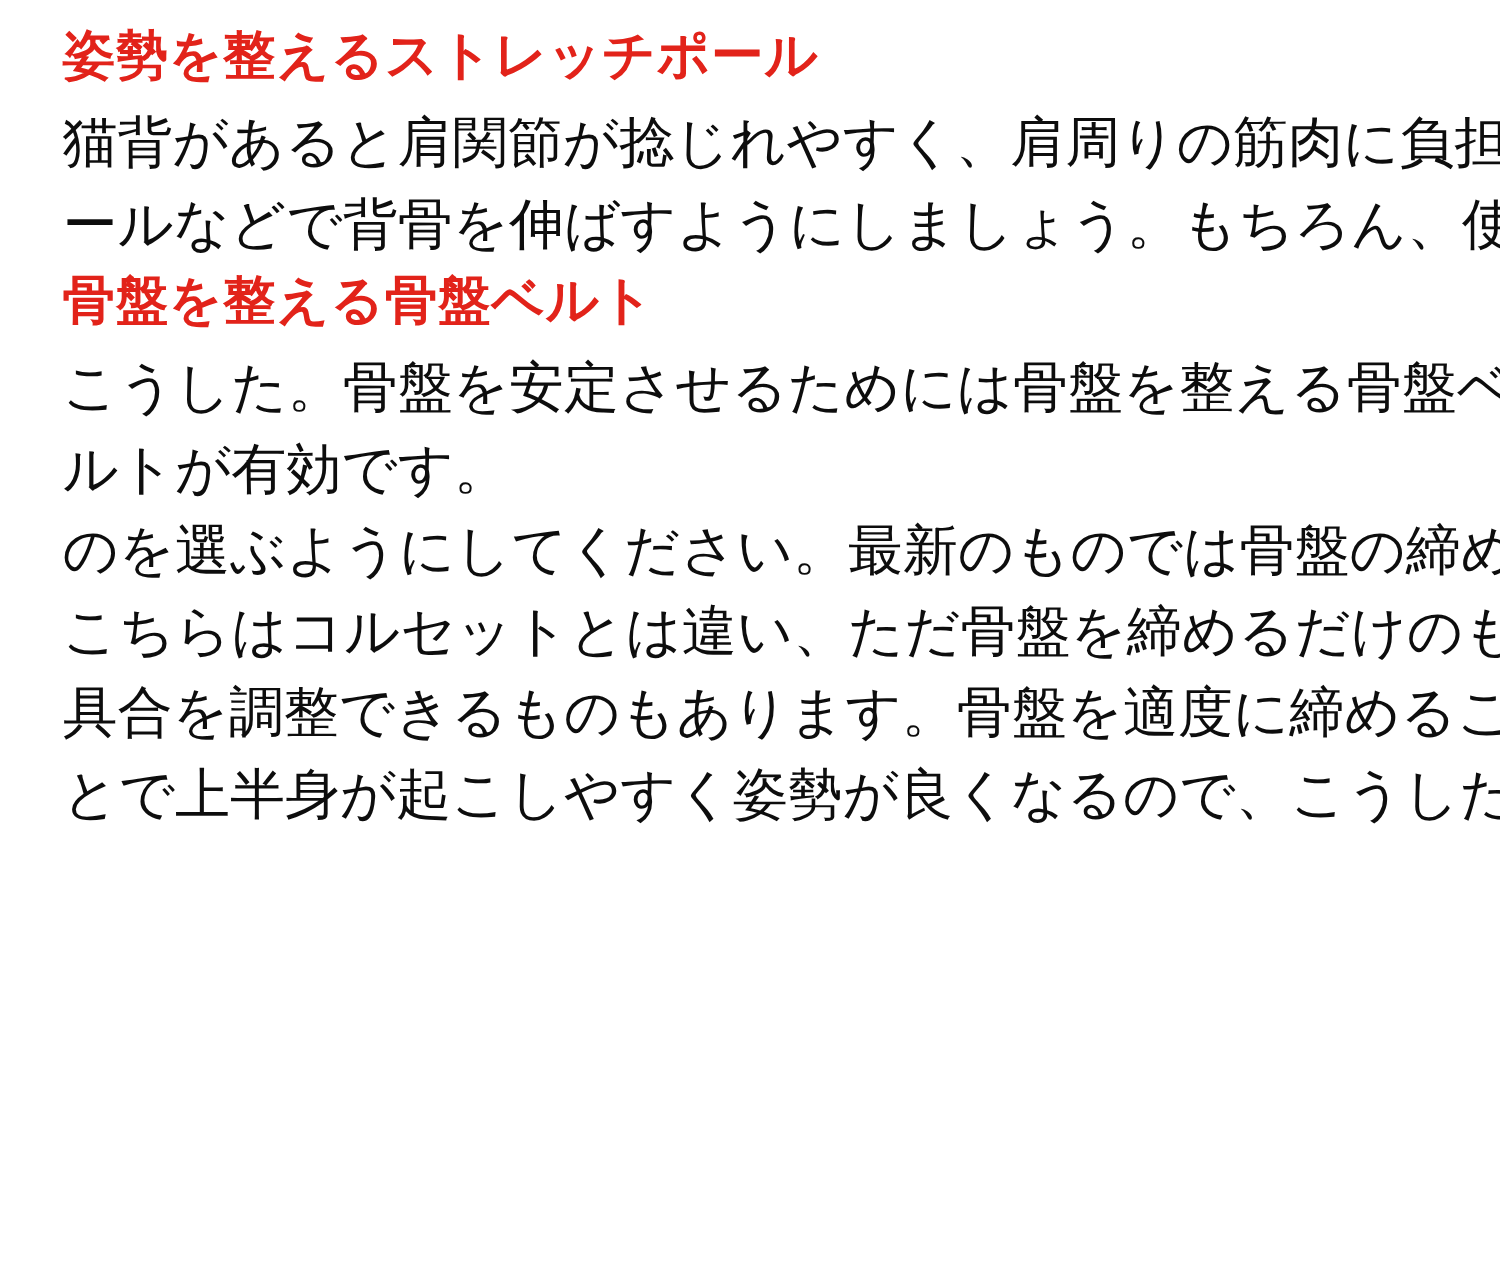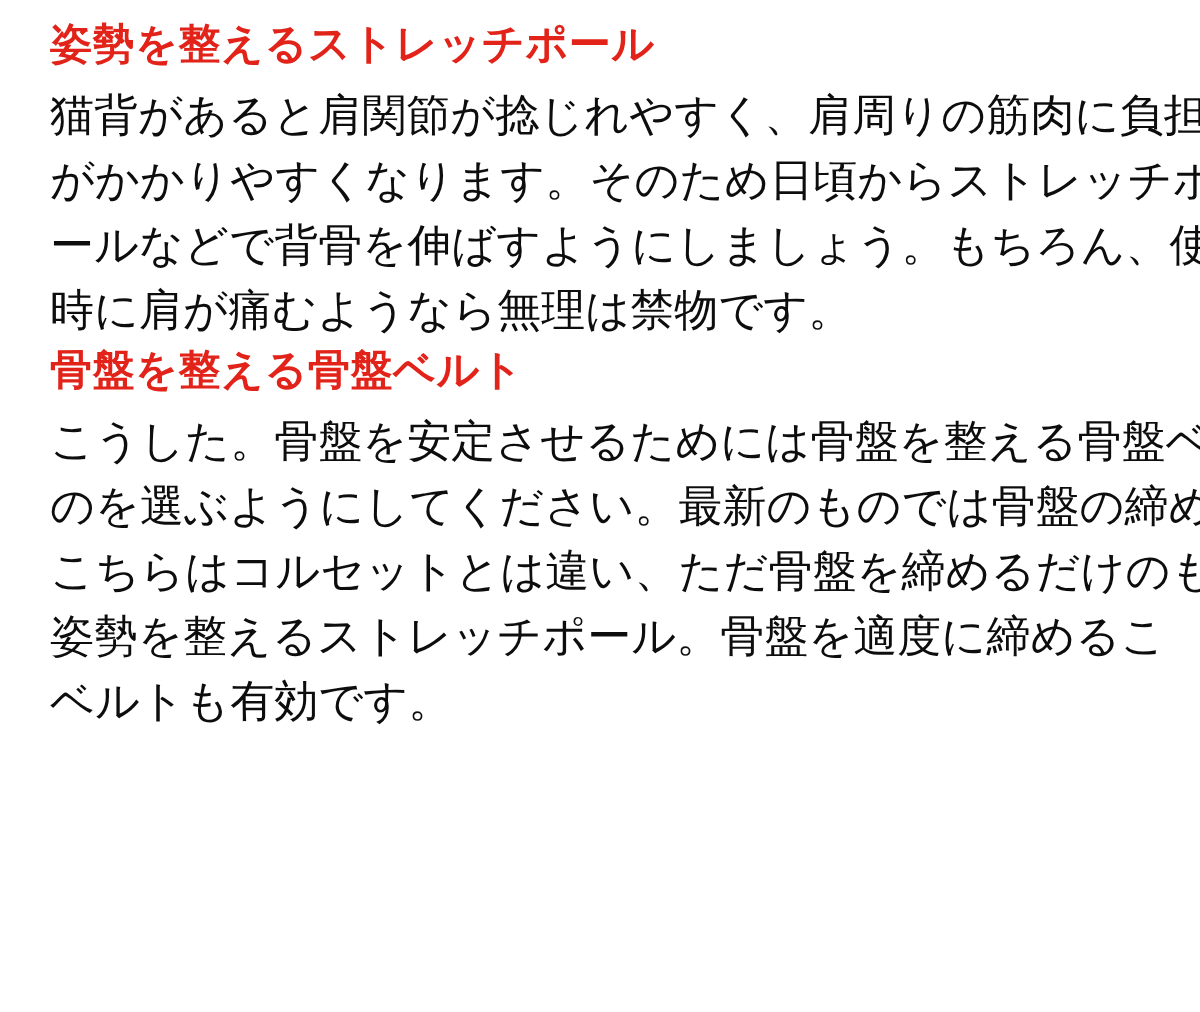--- a/index.html
+++ b/index.html
@@ -49,32 +49,31 @@
 </style>
 </head>
 <body>
 
 <div class="page">
 
   <div class="section">
     <h2 class="section-heading">姿勢を整えるストレッチポール</h2>
     <div class="para">
       <div class="text-line">猫背があると肩関節が捻じれやすく、肩周りの筋肉に負担</div>
-      <div class="text-line">がかかりやすくなります。そのため日頃からストレッチポ</div>
       <div class="text-line">ールなどで背骨を伸ばすようにしましょう。もちろん、使用</div>
-      <div class="text-line">時に肩が痛むようなら無理は禁物です。</div>
     </div>
   </div>
 
   <div class="section">
     <h2 class="section-heading">骨盤を整える骨盤ベルト</h2>
     <div class="para">
       <div class="text-line">こうした。骨盤を安定させるためには骨盤を整える骨盤ベ</div>
+      <div class="text-line">ルトが有効です。</div>
     </div>
     <div class="para" style="margin-top:0;">
       <div class="text-line">のを選ぶようにしてください。最新のものでは骨盤の締め</div>
       <div class="text-line">こちらはコルセットとは違い、ただ骨盤を締めるだけのも</div>
-      <div class="text-line">姿勢を整えるストレッチポール。骨盤を適度に締めるこ</div>
-      <div class="text-line">ベルトも有効です。</div>
+      <div class="text-line">具合を調整できるものもあります。骨盤を適度に締めるこ</div>
+      <div class="text-line">とで上半身が起こしやすく姿勢が良くなるので、こうした</div>
     </div>
   </div>
 
 </div>
 
 </body></html>

